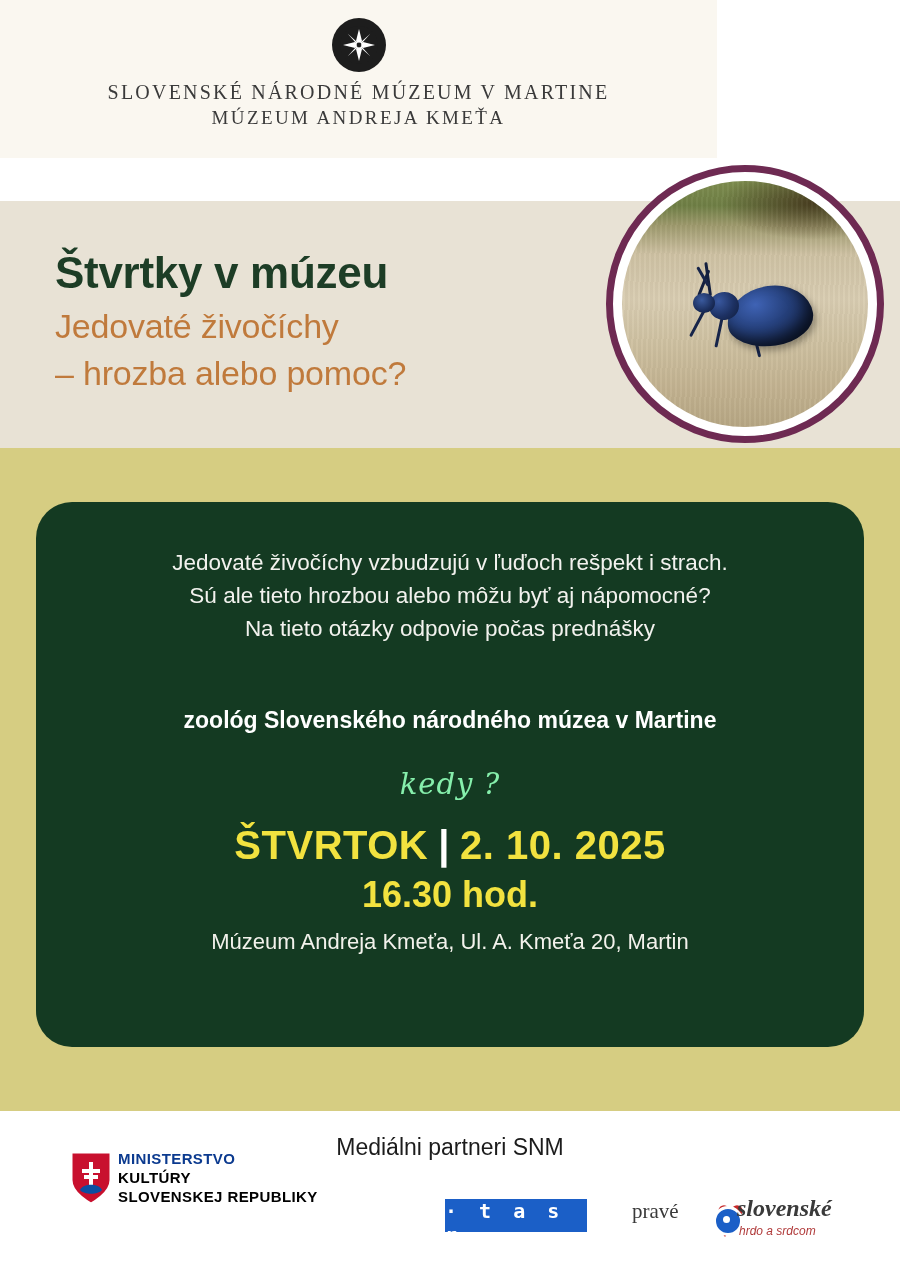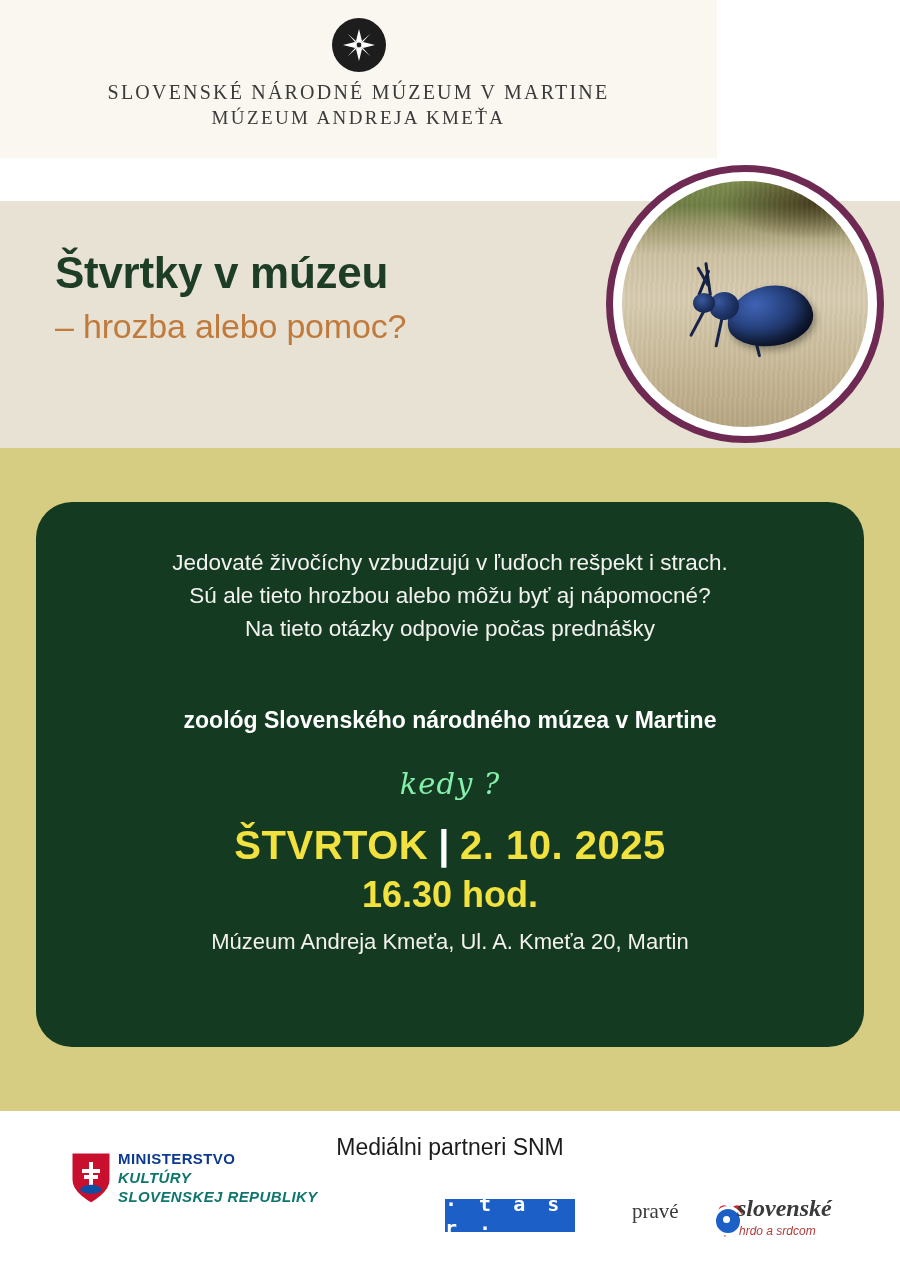--- a/index.html
+++ b/index.html
@@ -291,32 +291,32 @@
     position: relative;
   }
   .ministry-text {
     font-size: 15px;
     line-height: 19px;
     color: #0b3a8f;
     font-weight: bold;
     letter-spacing: 0.4px;
   }
   .ministry-text .l1 { color: #0b3a8f; }
-  .ministry-text .l2, .ministry-text .l3 { color: #0f766e; font-style: italic; }
+  .ministry-text .l2, .ministry-text .l3 { color: #000000; }
 
   
   .tasr {
     position: absolute;
     left: 445px;
     top: 88px;
-    width: 130px;
+    width: 142px;
     height: 33px;
     background: #1b5fc7;
     display: flex;
-    align-items: center;
+    align-items: flex-start;
     justify-content: center;
   }
   .tasr span {
     color: #ffffff;
     font-size: 20px;
     font-weight: bold;
     letter-spacing: 5px;
     font-family: "DejaVu Sans Mono", monospace;
   }
 
@@ -418,20 +418,21 @@
         <circle cx="20" cy="20" r="2.4" fill="#1d1d1d"></circle>
       </svg>
     </div>
     <div class="museum-line1">SLOVENSKÉ NÁRODNÉ MÚZEUM V MARTINE</div>
     <div class="museum-line2">MÚZEUM ANDREJA KMEŤA</div>
   </div>
 
   <div class="title-band">
     <div class="title-text">
       <div class="title-main">Štvrtky v múzeu</div>
+      <div class="title-sub">Jedovaté živočíchy</div>
       <div class="title-sub2">– hrozba alebo pomoc?</div>
     </div>
   </div>
 
   <div class="photo-ring">
     <div class="photo-inner">
       <div class="ph-bg"></div>
       <div class="ph-blur-dark"></div>
       <div class="ph-grain"></div>
       <div class="beetle">

